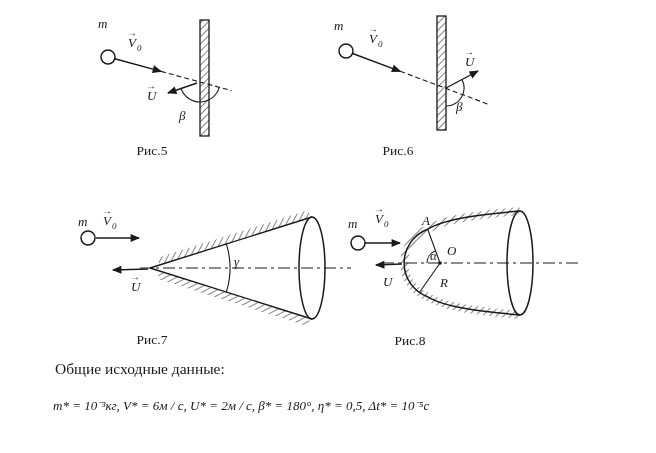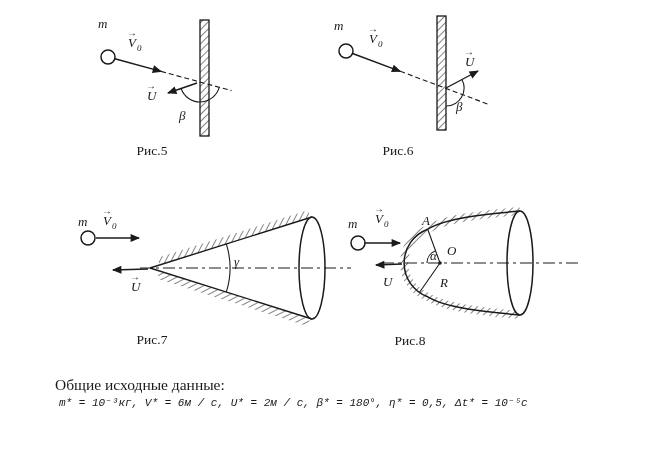--- a/index.html
+++ b/index.html
@@ -13,22 +13,22 @@
   .cap{font-family:"Liberation Serif",serif;font-size:13.5px;}
   .ln{stroke:#1a1a1a;stroke-width:1.4;fill:none;}
   .thin{stroke:#1a1a1a;stroke-width:1.1;fill:none;}
   .shape{stroke:#1a1a1a;stroke-width:1.5;fill:#ffffff;}
   .dash{stroke:#1a1a1a;stroke-width:1.1;fill:none;stroke-dasharray:5 3;}
   .axis{stroke:#1a1a1a;stroke-width:1;fill:none;stroke-dasharray:12 4 3 4;}
   .wall{fill:url(#hatch);stroke:#1a1a1a;stroke-width:1.3;}
   .band{fill:url(#hatch);}
   .hstroke{stroke:url(#hatch);stroke-width:8;fill:none;}
   .outline{stroke:#1a1a1a;stroke-width:1.5;fill:none;}
-  .heading{position:absolute;left:55px;top:376px;font-size:15.5px;}
-  .formula{position:absolute;left:59px;top:396px;font-size:11px;font-style:italic;font-family:Liberation Mono, monospace;}
+  .heading{position:absolute;left:55px;top:360px;font-size:15.5px;}
+  .formula{position:absolute;left:53px;top:396px;font-size:13px;font-style:italic;}
 </style>
 </head>
 <body>
 
 <div class="page">
 
   <svg width="0" height="0" style="position:absolute">
     <defs>
       <pattern id="hatch" width="5" height="5" patternUnits="userSpaceOnUse" patternTransform="rotate(45)">
         <line x1="0" y1="0" x2="0" y2="5" stroke="#1a1a1a" stroke-width="1.1"></line>

